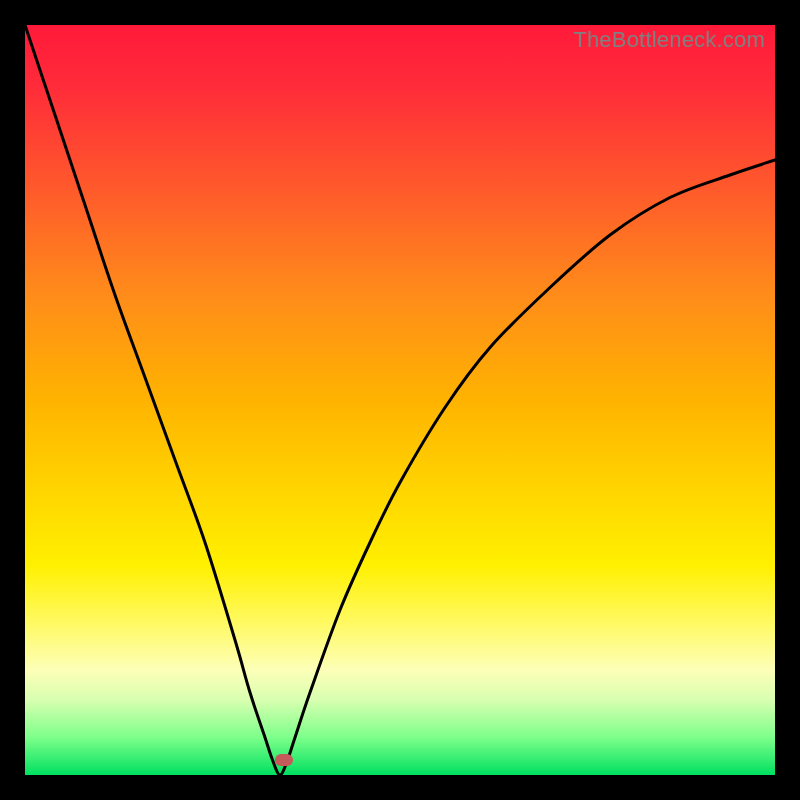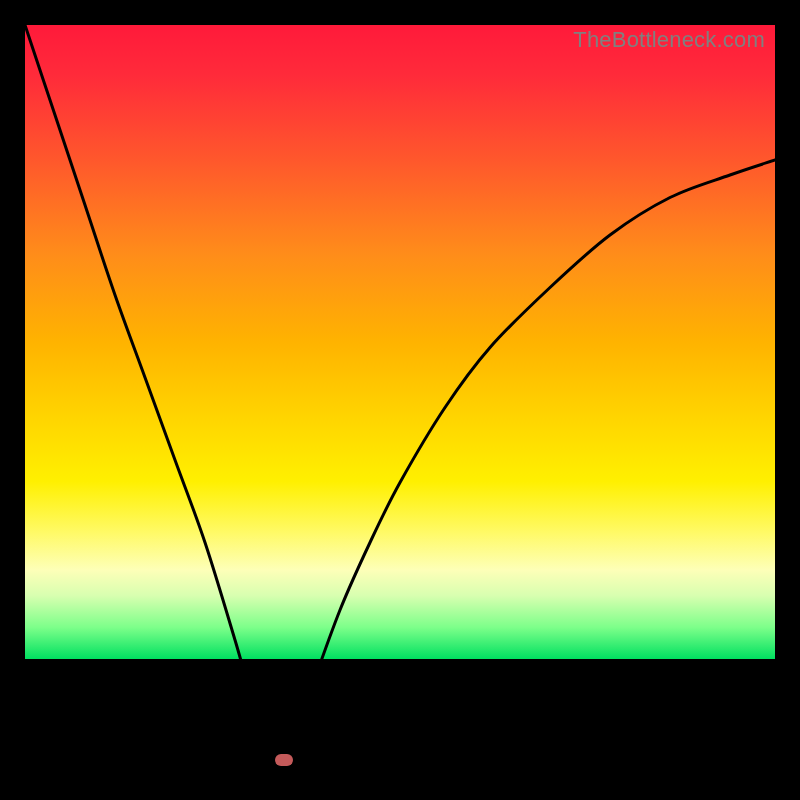--- a/index.html
+++ b/index.html
@@ -17,21 +17,21 @@
     left: 0;
     width: 800px;
     height: 800px;
     background: #000000;
   }
   .plot-area {
     position: absolute;
     top: 25px;
     left: 25px;
     width: 750px;
-    height: 634px;
+    height: 750px;
     background: linear-gradient(to bottom,
       #ff1a3a 0%,
       #ff2b3a 8%,
       #ff5a2b 22%,
       #ff8c1a 36%,
       #ffb300 50%,
       #ffd500 62%,
       #fff000 72%,
       #fffa66 80%,
       #fdffb8 86%,

